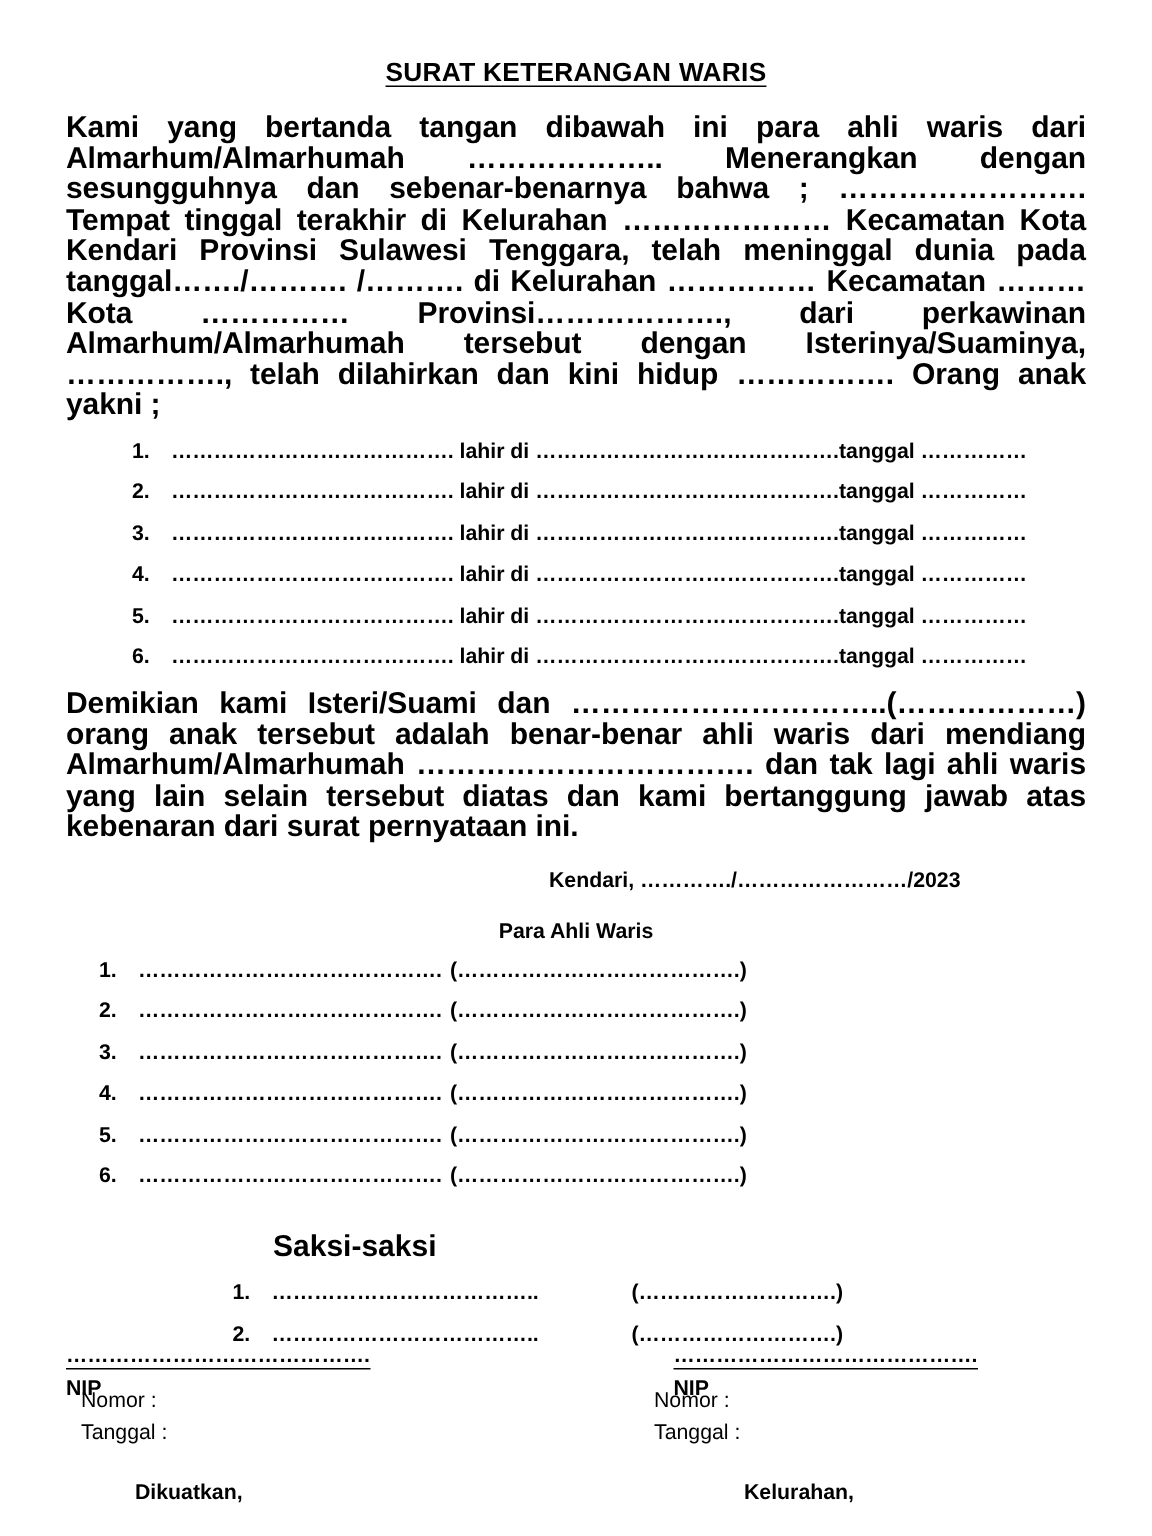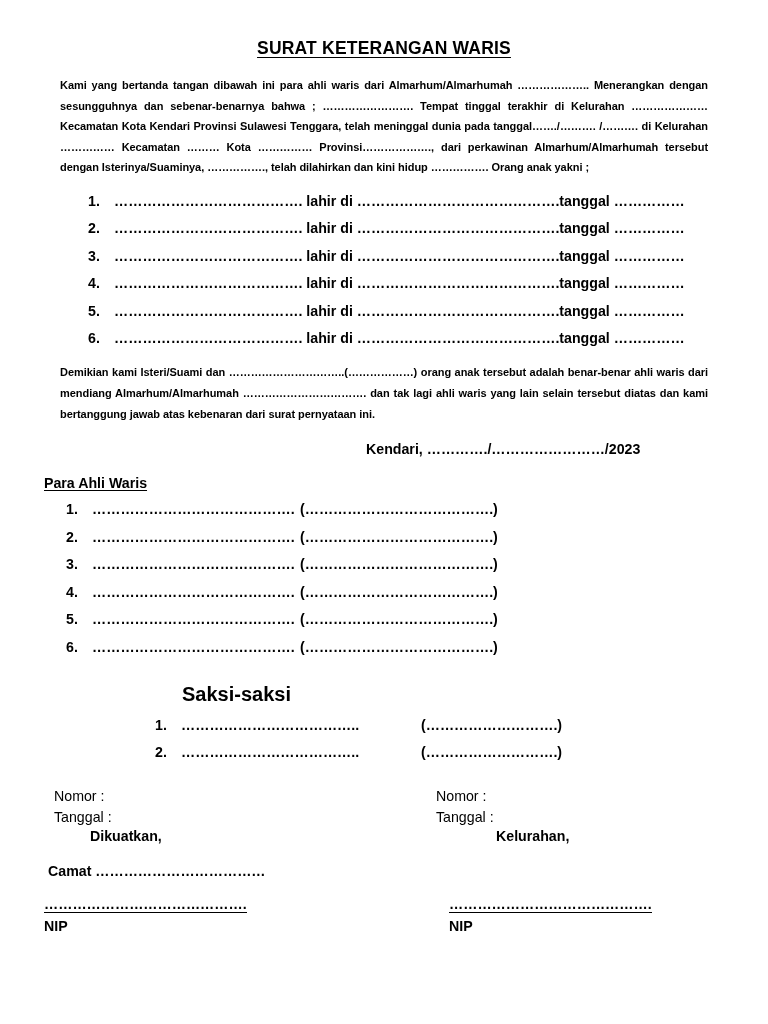--- a/index.html
+++ b/index.html
@@ -33,26 +33,26 @@
     font-weight: bold;
     letter-spacing: 0.2px;
     text-decoration: underline;
     text-underline-offset: 3px;
     margin: 0 0 16px 0;
     padding-top: 4px;
   }
 
   
   .body-par {
-    font-size: 11px;
+    font-size: 20px;
     font-weight: bold;
     line-height: 20.6px;
     text-align: justify;
     text-justify: inter-word;
-    margin: 16px;
+    margin: 0;
     letter-spacing: -0.05px;
   }
 
   
   .child-list {
     margin: 13px 0 0 0;
     padding: 0;
     list-style: none;
   }
   .child-list li {
@@ -73,23 +73,23 @@
     font-weight: bold;
     margin: 17px 0 0 0;
     padding-left: 322px;
     white-space: nowrap;
   }
 
   
   .heirs-head {
     font-size: 14.2px;
     font-weight: bold;
-    text-decoration: underline;
     text-underline-offset: 2px;
     margin: 18px 0 0 0;
+    text-align: center;
   }
 
   
   .sign-list {
     margin: 11px 0 0 0;
     padding: 0;
     list-style: none;
   }
   .sign-list li {
     display: flex;
@@ -125,20 +125,21 @@
   .meta-line {
     font-size: 14.2px;
     font-weight: normal;
     line-height: 21px;
     padding-left: 10px;
   }
   .sign-col.right .meta-line { padding-left: 40px; }
   .role-line {
     font-size: 14.2px;
     font-weight: bold;
+    margin-top: 21px;
     padding-left: 46px;
   }
   .sign-col.right .role-line { padding-left: 100px; }
   .office-line {
     font-size: 14.2px;
     font-weight: bold;
     margin-top: 19px;
     padding-left: 4px;
   }
   .sign-col.right .office-line { padding-left: 56px; }

